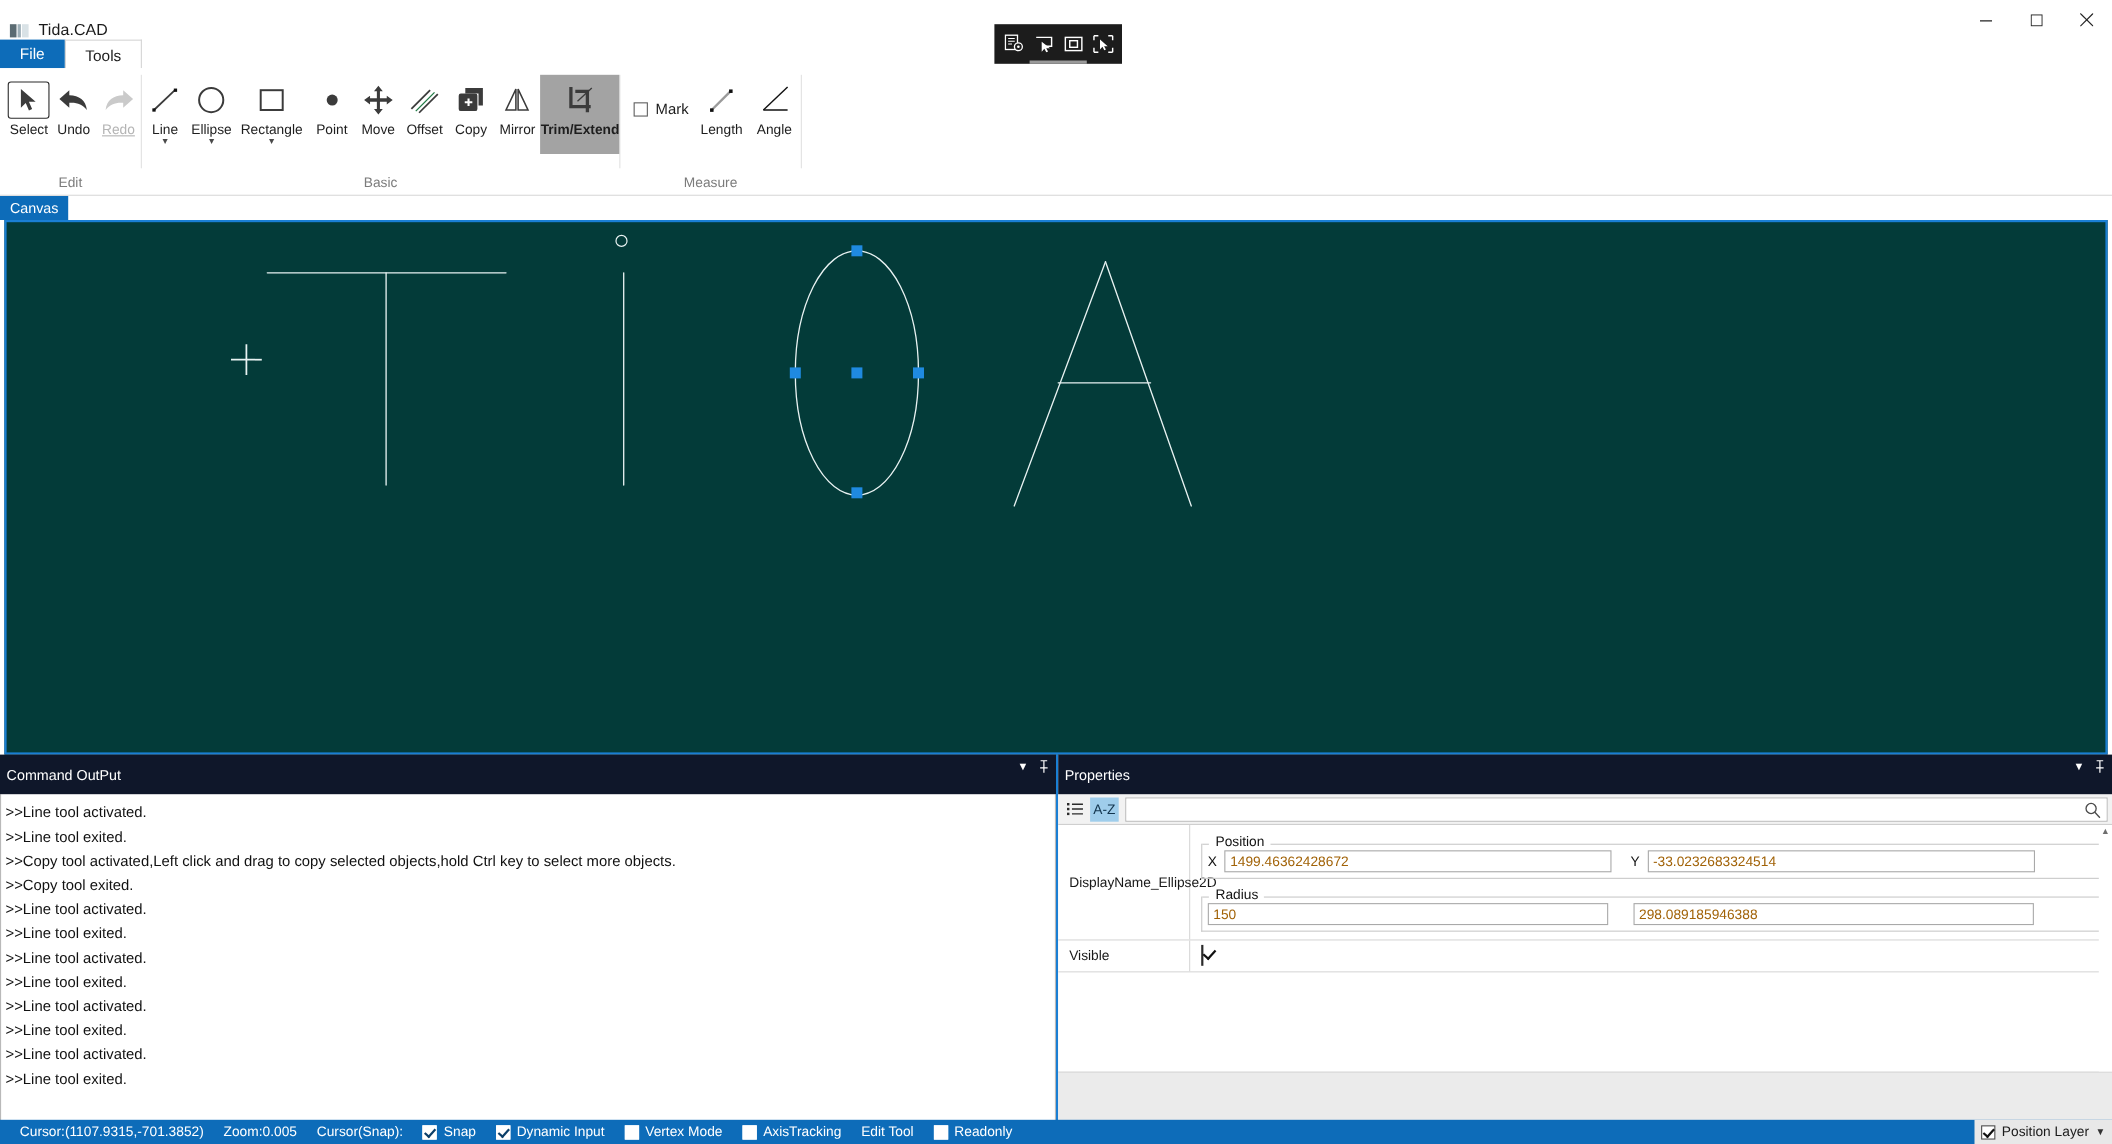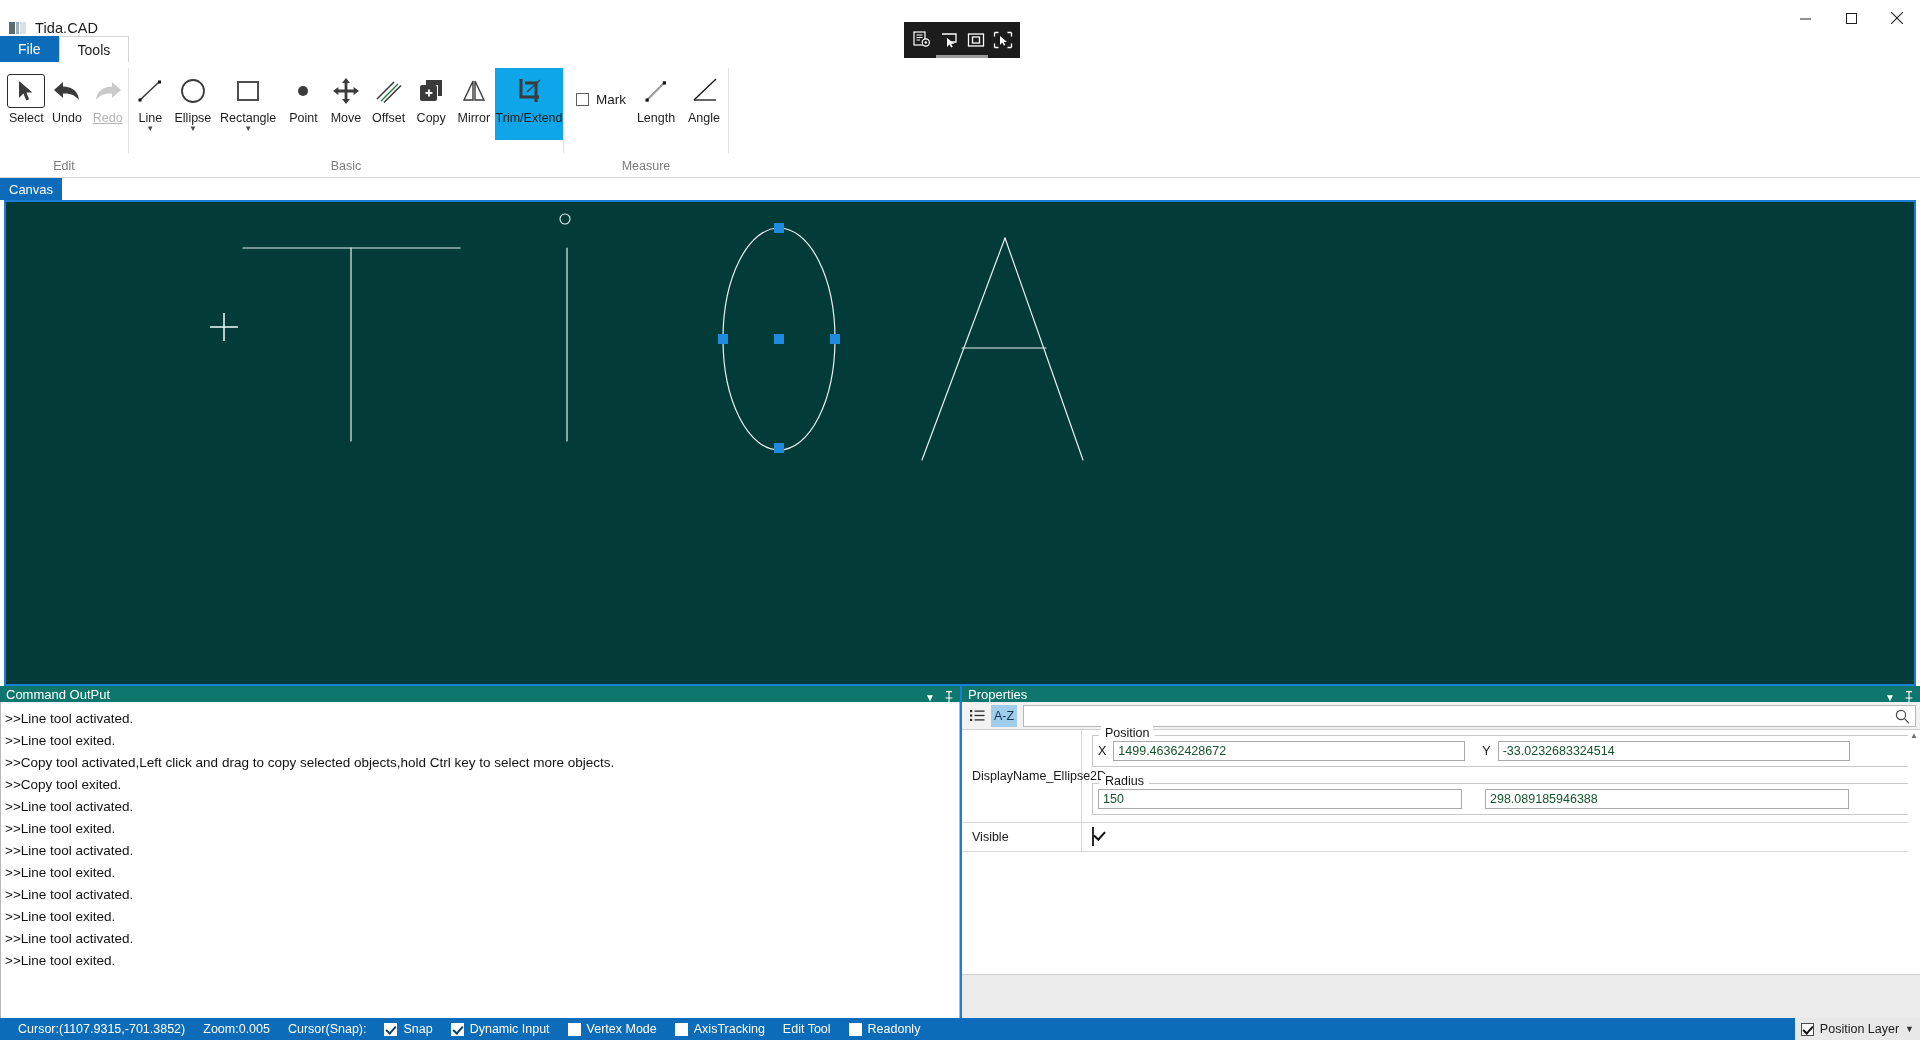--- a/index.html
+++ b/index.html
@@ -61,21 +61,21 @@
 
   .rbtn {
     width: 54px; min-height: 72px;
     display:flex; flex-direction:column; align-items:center;
     padding-top: 6px; cursor: default; position:relative;
   }
   .rbtn .ico { height:34px; display:flex; align-items:center; justify-content:center; }
   .rbtn .lbl { font-size:12.5px; color:#1e1e1e; margin-top:3px; text-align:center; white-space:nowrap; }
   .rbtn.disabled .lbl { color:#b4b4b4;text-decoration:underline; }
   .rbtn.xwide { width: 86px; }
-  .rbtn.active { background:#0ea5e9; }
+  .rbtn.active { background:#a3a3a3;font-weight:bold; }
   .rbtn.boxed .ico {
     border:1px solid #2b2b2b; border-radius:3px; width:38px; height:34px;
   }
   .caret { font-size:8px; color:#4a4a4a; line-height:6px; margin-top:1px; }
 
   
   .mark-item { display:flex; align-items:center; padding-top:24px; }
   .cbx {
     width:13px; height:13px; border:1px solid #5f5f5f; background:#fff; display:inline-block;
     position:relative; flex:none;
@@ -104,21 +104,21 @@
   #canvas-wrap {
     height: 486px; margin: 0 4px; border:2px solid #1a7fd4; background:#033b39;
     position:relative; overflow:hidden;
   }
   #canvas-svg { position:absolute; left:0; top:0; }
 
   
   #docks { display:flex; height: 350px; }
   .panel { display:flex; flex-direction:column; }
   .panel-title {
-    height:16px; background:#0f766e; color:#fff; font-size:13px;
+    height:36px; background:#0f172a; color:#fff; font-size:13px;
     display:flex; align-items:center; padding-left:6px; position:relative;
   }
   .panel-title .ptools { position:absolute; right:6px; top:0; height:24px; display:flex; align-items:center; gap:9px; }
   .ptool { color:#fff; font-size:10px; line-height:1; }
 
   #cmd-panel { width: 962px; border-right:2px solid #1a7fd4; }
   #cmd-body {
     flex:1; background:#fff; border:1px solid #b9b9b9; border-top:none;
     padding:6px 4px; overflow:hidden;
   }
@@ -146,35 +146,35 @@
 
   #props-grid { flex:1; background:#fff; display:flex; flex-direction:column; position:relative; }
   .prow { display:flex; border-bottom:1px solid #d8d8d8; }
   .prow .pname {
     width:120px; min-width:120px; border-right:1px solid #d8d8d8;
     font-size:12.5px; color:#181818; display:flex; align-items:center; padding-left:10px;
   }
   .prow .pval { flex:1; padding:4px 8px 7px 10px; }
   .fieldset-box {
     border:1px solid #c9c9c9; border-top:none; position:relative;
-    margin-top:1px; padding:6px 5px 5px 5px; display:flex; align-items:center; gap:7px;
+    margin-top:13px; padding:6px 5px 5px 5px; display:flex; align-items:center; gap:7px;
   }
   .fieldset-box::before, .fieldset-box::after {
     content:''; position:absolute; top:0; height:1px; background:#c9c9c9;
   }
   .fieldset-box::before { left:0; width:6px; }
   .fs-legend {
     position:absolute; top:-9px; left:8px; background:#fff; padding:0 4px;
     font-size:12.5px; color:#121212;
   }
   .fs-topline { position:absolute; top:0; height:1px; background:#c9c9c9; }
   .axis-lbl { font-size:12.5px; color:#111; }
   .pinput {
     height:20px; border:1px solid #a9a9a9; background:#fff; font-size:12.5px;
-    padding:0 4px; outline:none; font-family:"Liberation Sans", sans-serif; color:#14532d;
+    padding:0 4px; outline:none; font-family:"Liberation Sans", sans-serif; color:#a16207;
   }
   .cbx-check { width:14px; height:14px; border:1px solid #2b2b2b; background:#fff; position:relative; }
   .cbx-check::after {
     content:''; position:absolute; left:3px; top:1px; width:5px; height:9px;
     border:solid #111; border-width:0 2px 2px 0; transform:rotate(42deg);
   }
   .cbx-blue { width:13px; height:13px; border:1px solid #fff; background:#fff; position:relative; flex:none; }
   .cbx-blue.on::after {
     content:''; position:absolute; left:3px; top:0px; width:4px; height:8px;
     border:solid #0b3f69; border-width:0 2px 2px 0; transform:rotate(42deg);

